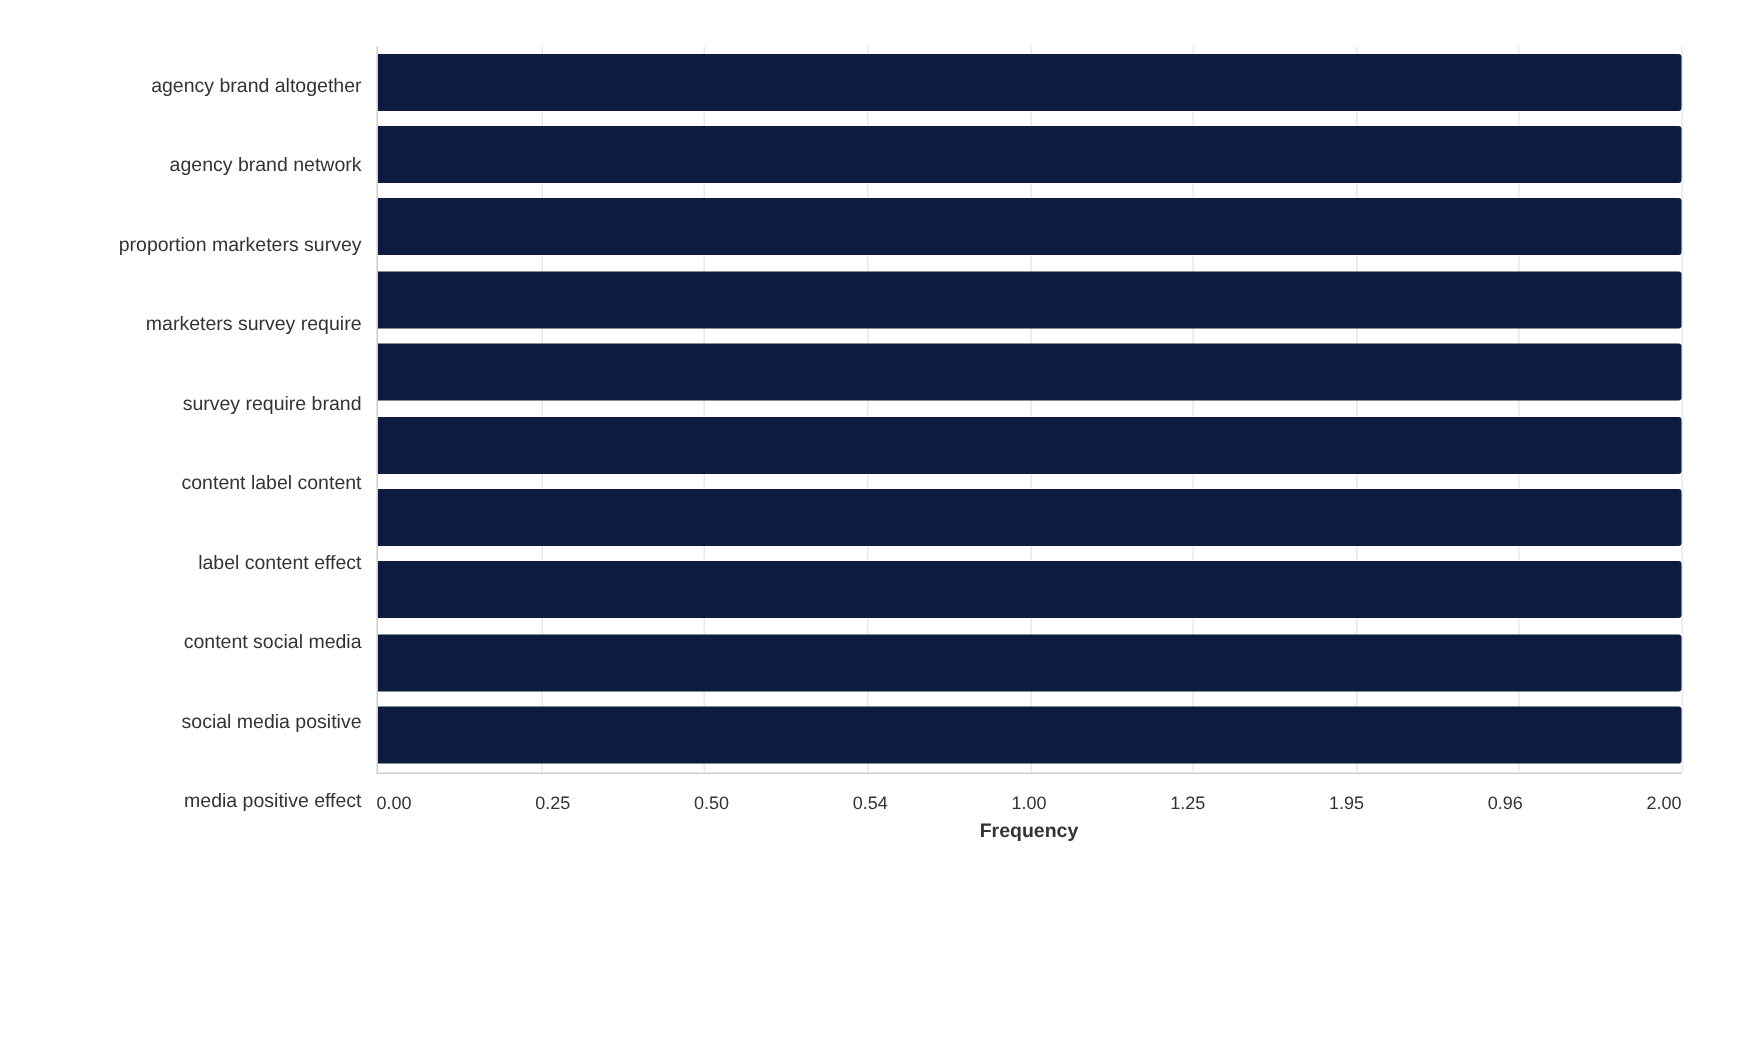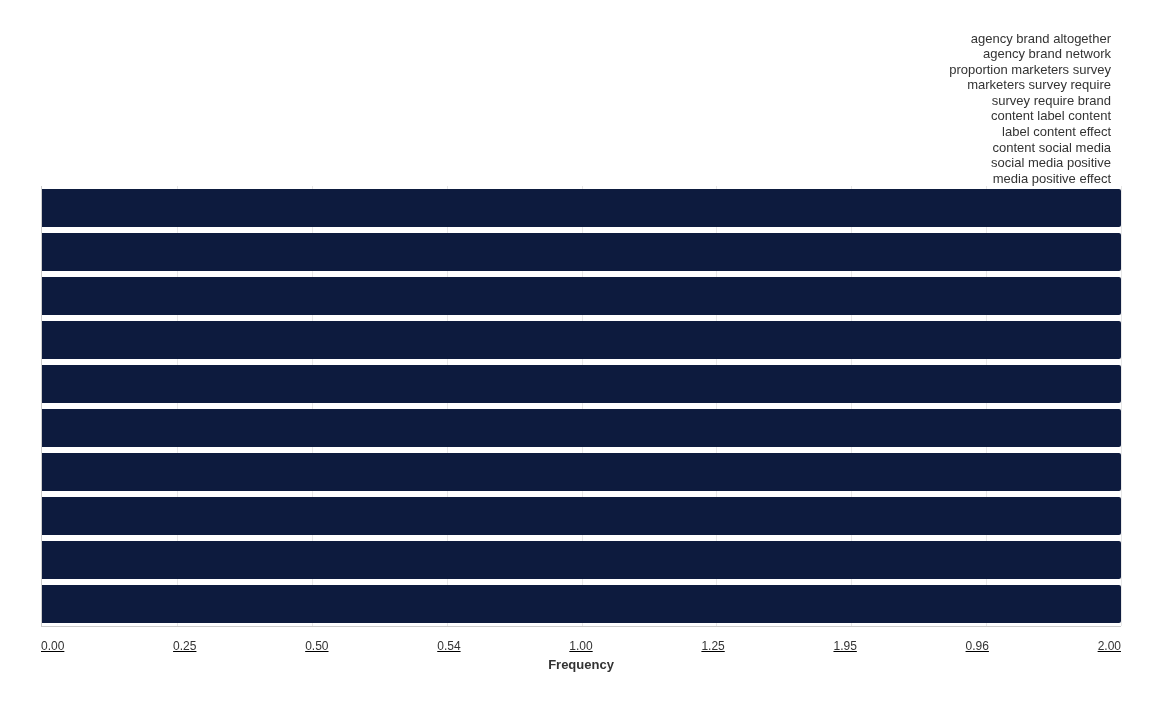--- a/index.html
+++ b/index.html
@@ -29,21 +29,21 @@
     .chart-title {
       text-align: center;
       font-size: 20px;
       font-weight: bold;
       color: #111111;
       margin-bottom: 20px;
     }
 
     .chart-area {
       display: flex;
-      flex-direction: column;
+      flex-direction: row;
       width: 100%;
       height: calc(100% - 70px);
       justify-content: space-between;
     }
 
     .y-axis-labels {
       display: flex;
       flex-direction: column;
       justify-content: space-around;
       padding-right: 10px;
@@ -99,21 +99,20 @@
       background-color: #0d1b3e;
       border-radius: 0 2px 2px 0;
     }
 
     .x-axis-labels {
       display: flex;
       flex-direction: row;
       justify-content: space-between;
       padding-top: 12px;
       padding-left: 0;
-      text-decoration: underline;
     }
 
     .x-label {
       font-size: 12px;
       color: #333333;
       text-align: center;
     }
 
     .x-axis-title {
       text-align: center;

